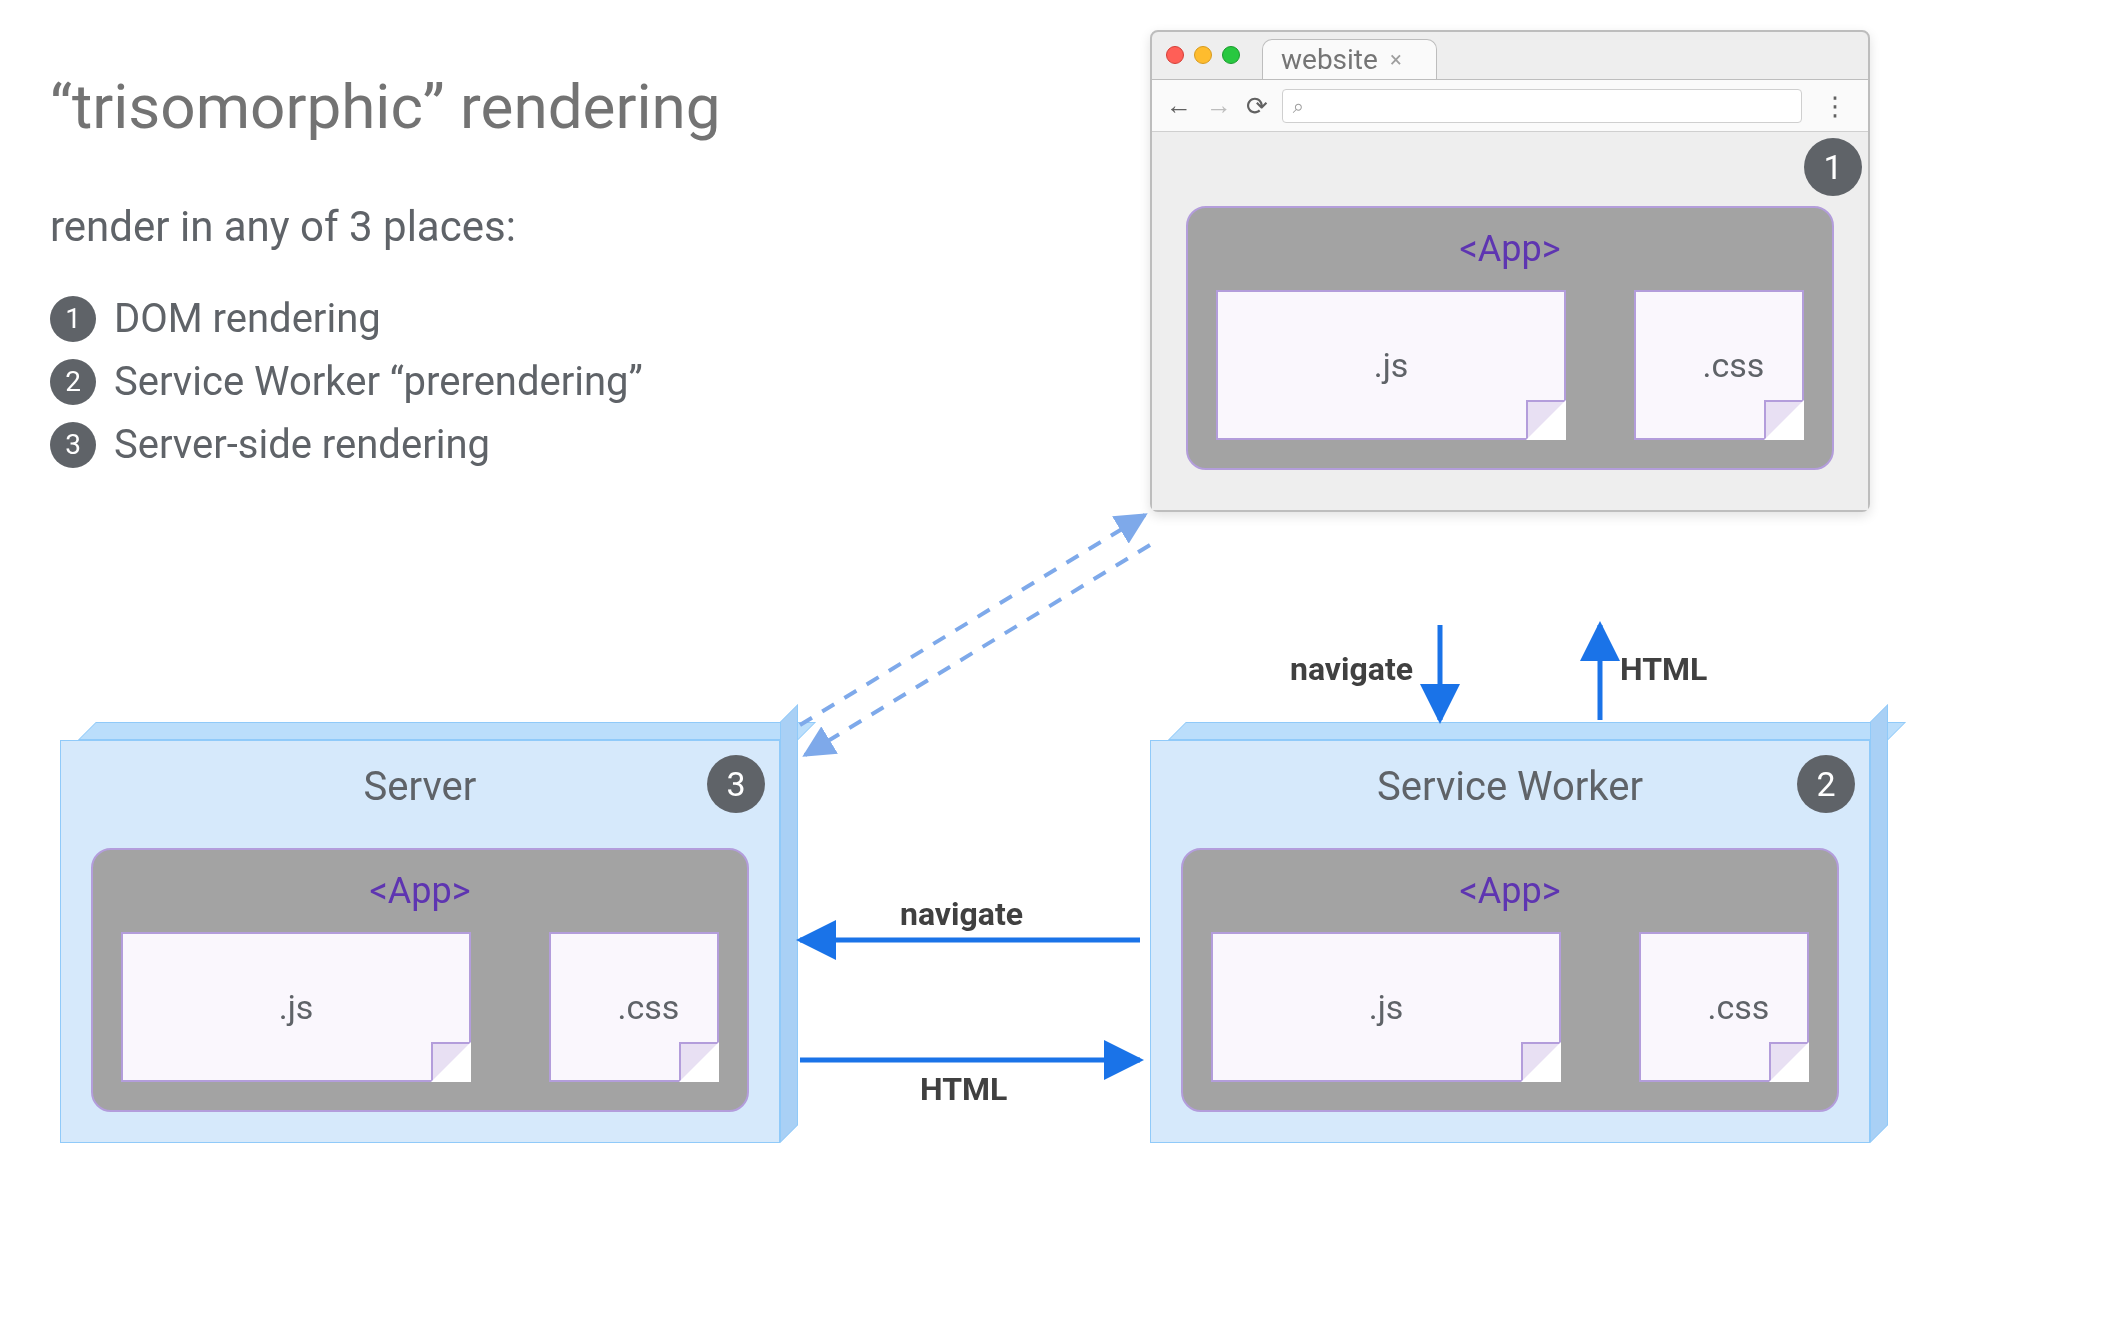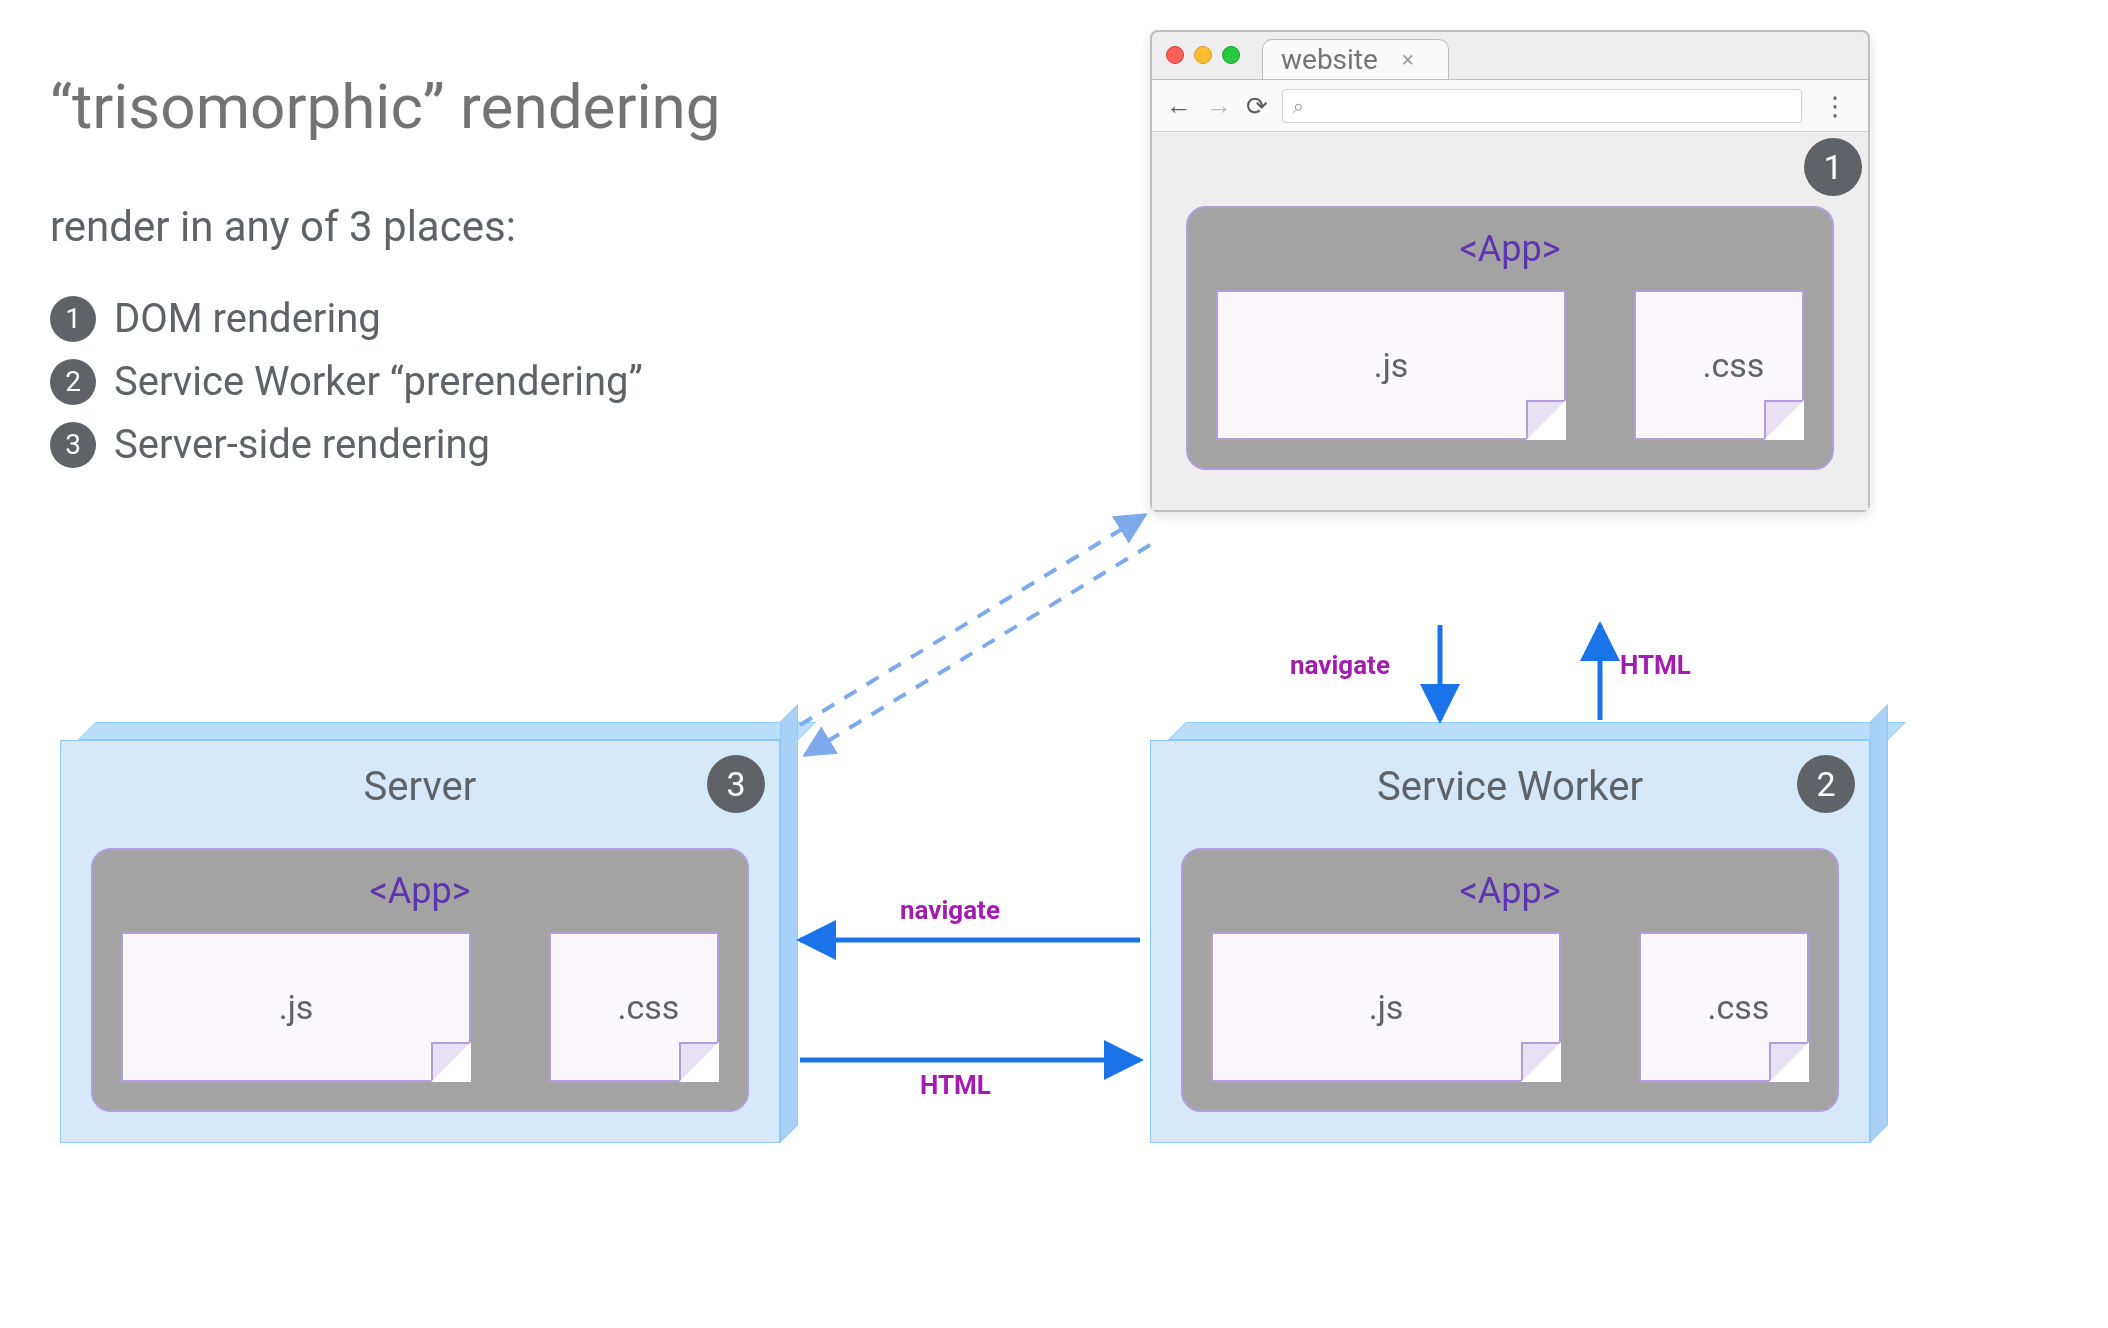--- a/index.html
+++ b/index.html
@@ -184,21 +184,21 @@
     height: 40px;
     padding: 0 34px 0 18px;
     background: #fafafa;
     border: 1px solid #bdbdbd;
     border-bottom: none;
     border-radius: 10px 10px 0 0;
     display: flex;
     align-items: center;
     font-size: 28px;
     color: #757575;
-    gap: 24px;
+    gap: 12px;
     margin-top: 12px;
   }
   .browser .tab .x { font-size: 22px; color: #9e9e9e; }
   .browser .toolbar {
     height: 52px;
     background: #fafafa;
     border-bottom: 1px solid #cfcfcf;
     display: flex;
     align-items: center;
     padding: 0 14px;
@@ -226,23 +226,23 @@
 
   
   svg.arrows {
     position: absolute;
     left: 0; top: 0;
     width: 2108px; height: 1328px;
     pointer-events: none;
   }
   .arrow-label {
     position: absolute;
-    font-size: 26px;
+    font-size: 32px;
     font-weight: 700;
-    color: #a21caf;
+    color: #404040;
   }
 </style>
 </head>
 <body>
 
 <div class="title">“trisomorphic” rendering</div>
 <div class="subtitle">render in any of 3 places:</div>
 
 <div class="list">
   <div class="item">

